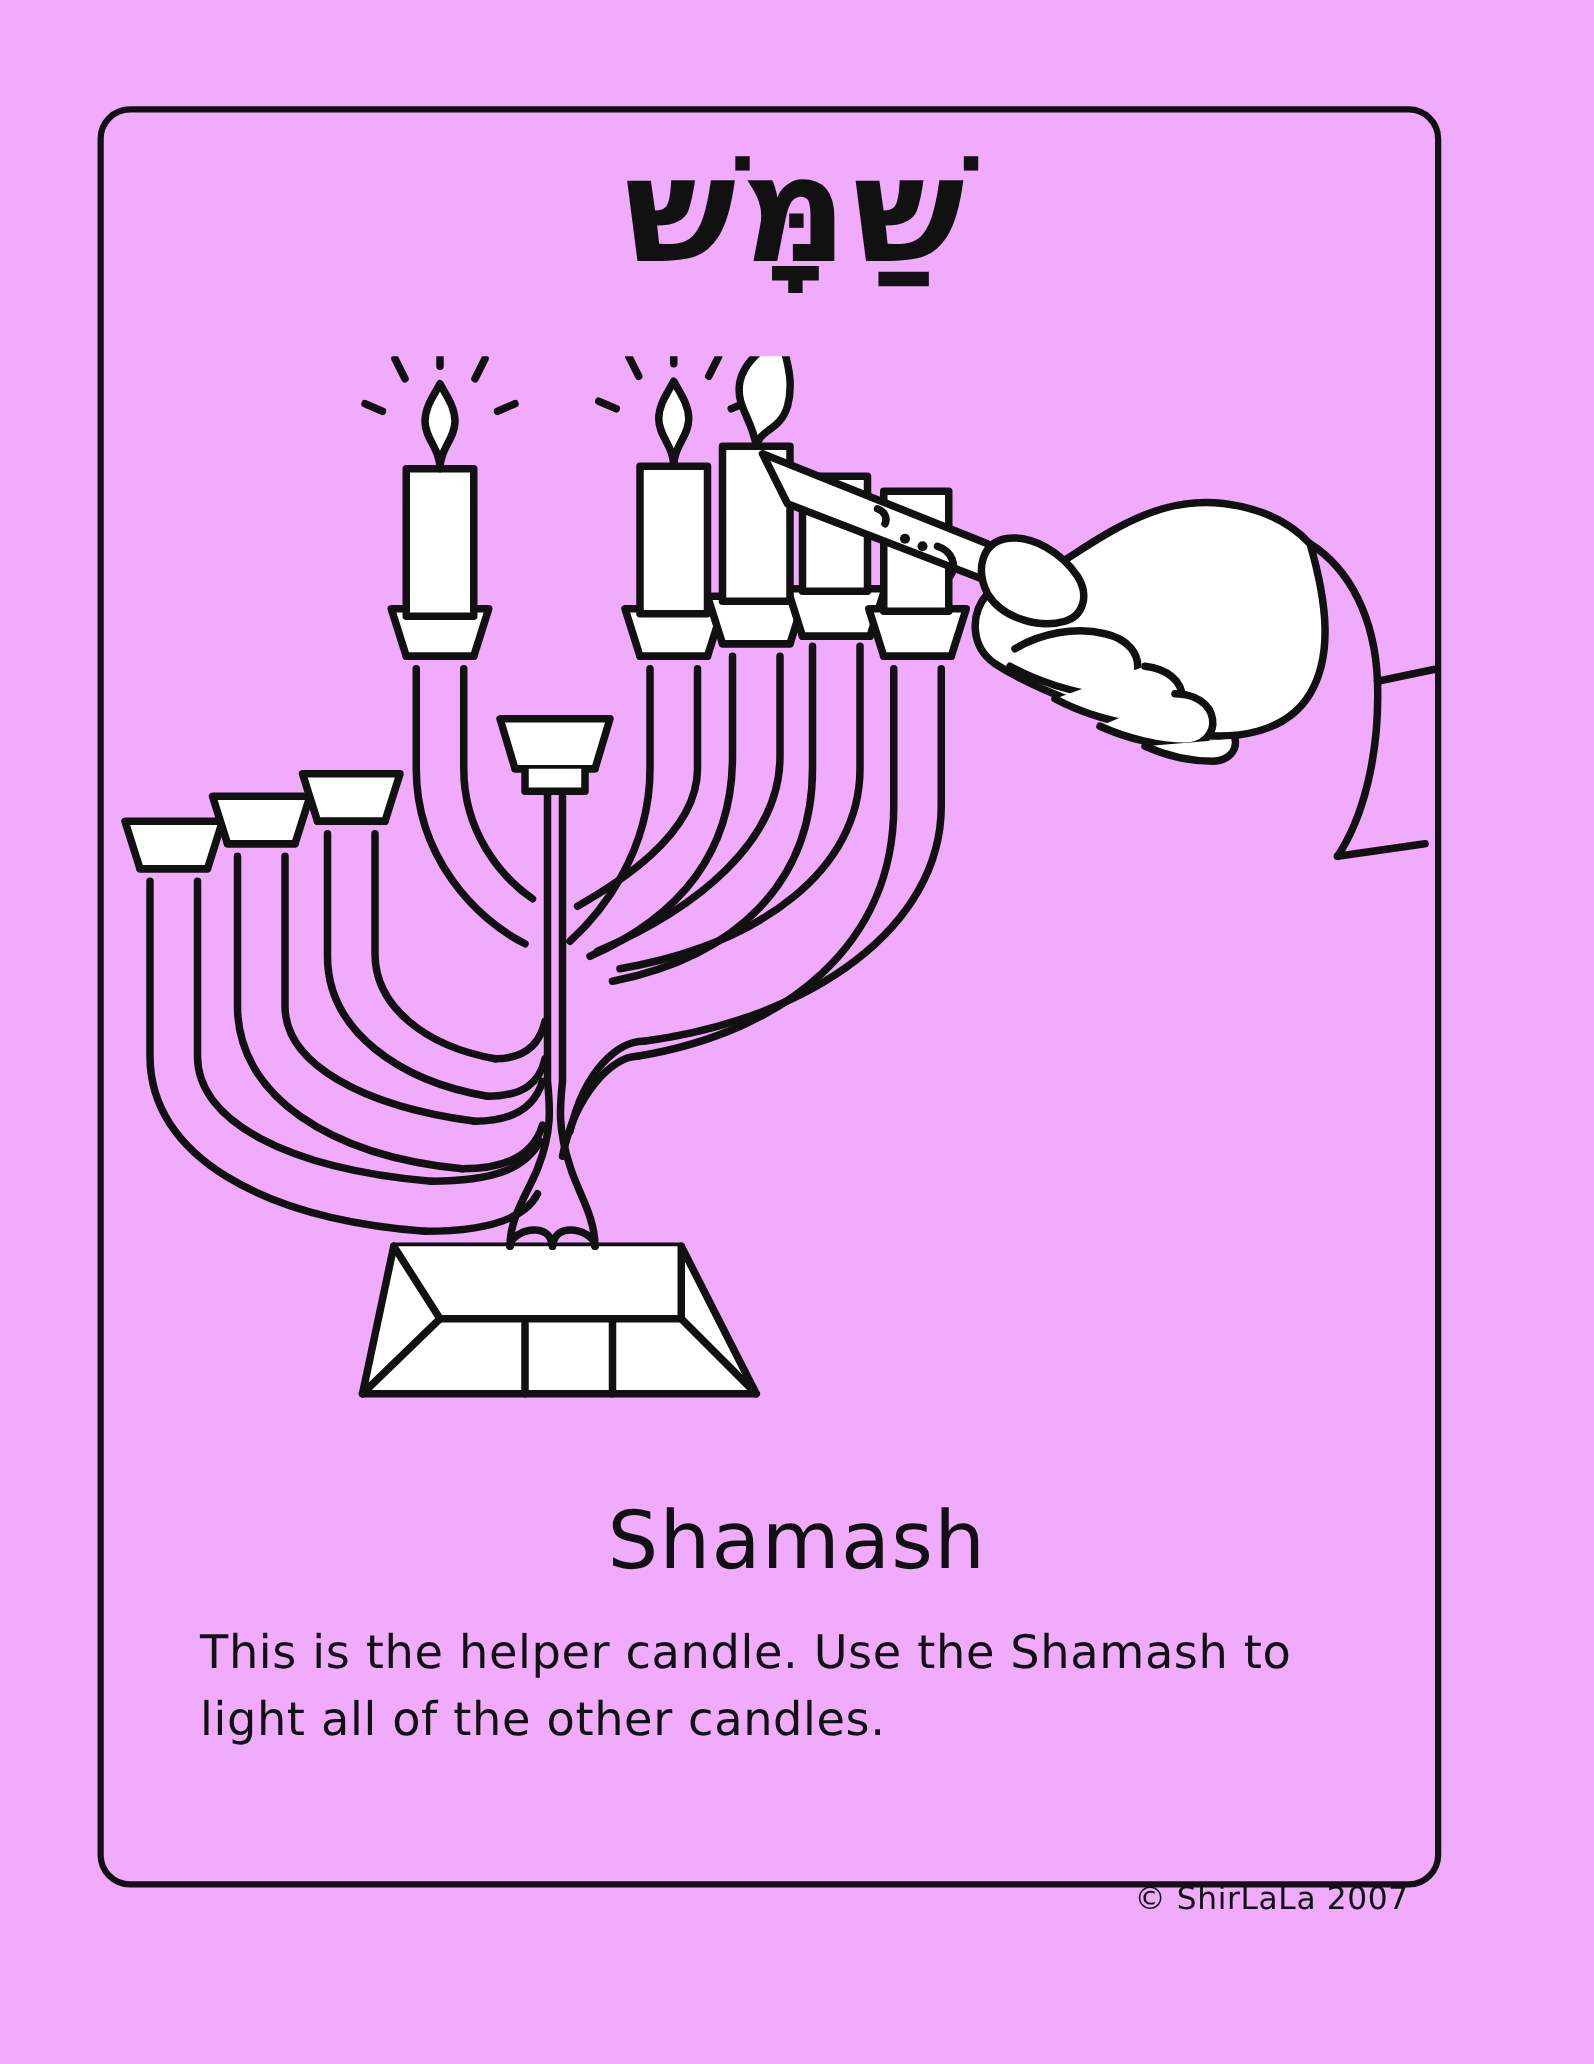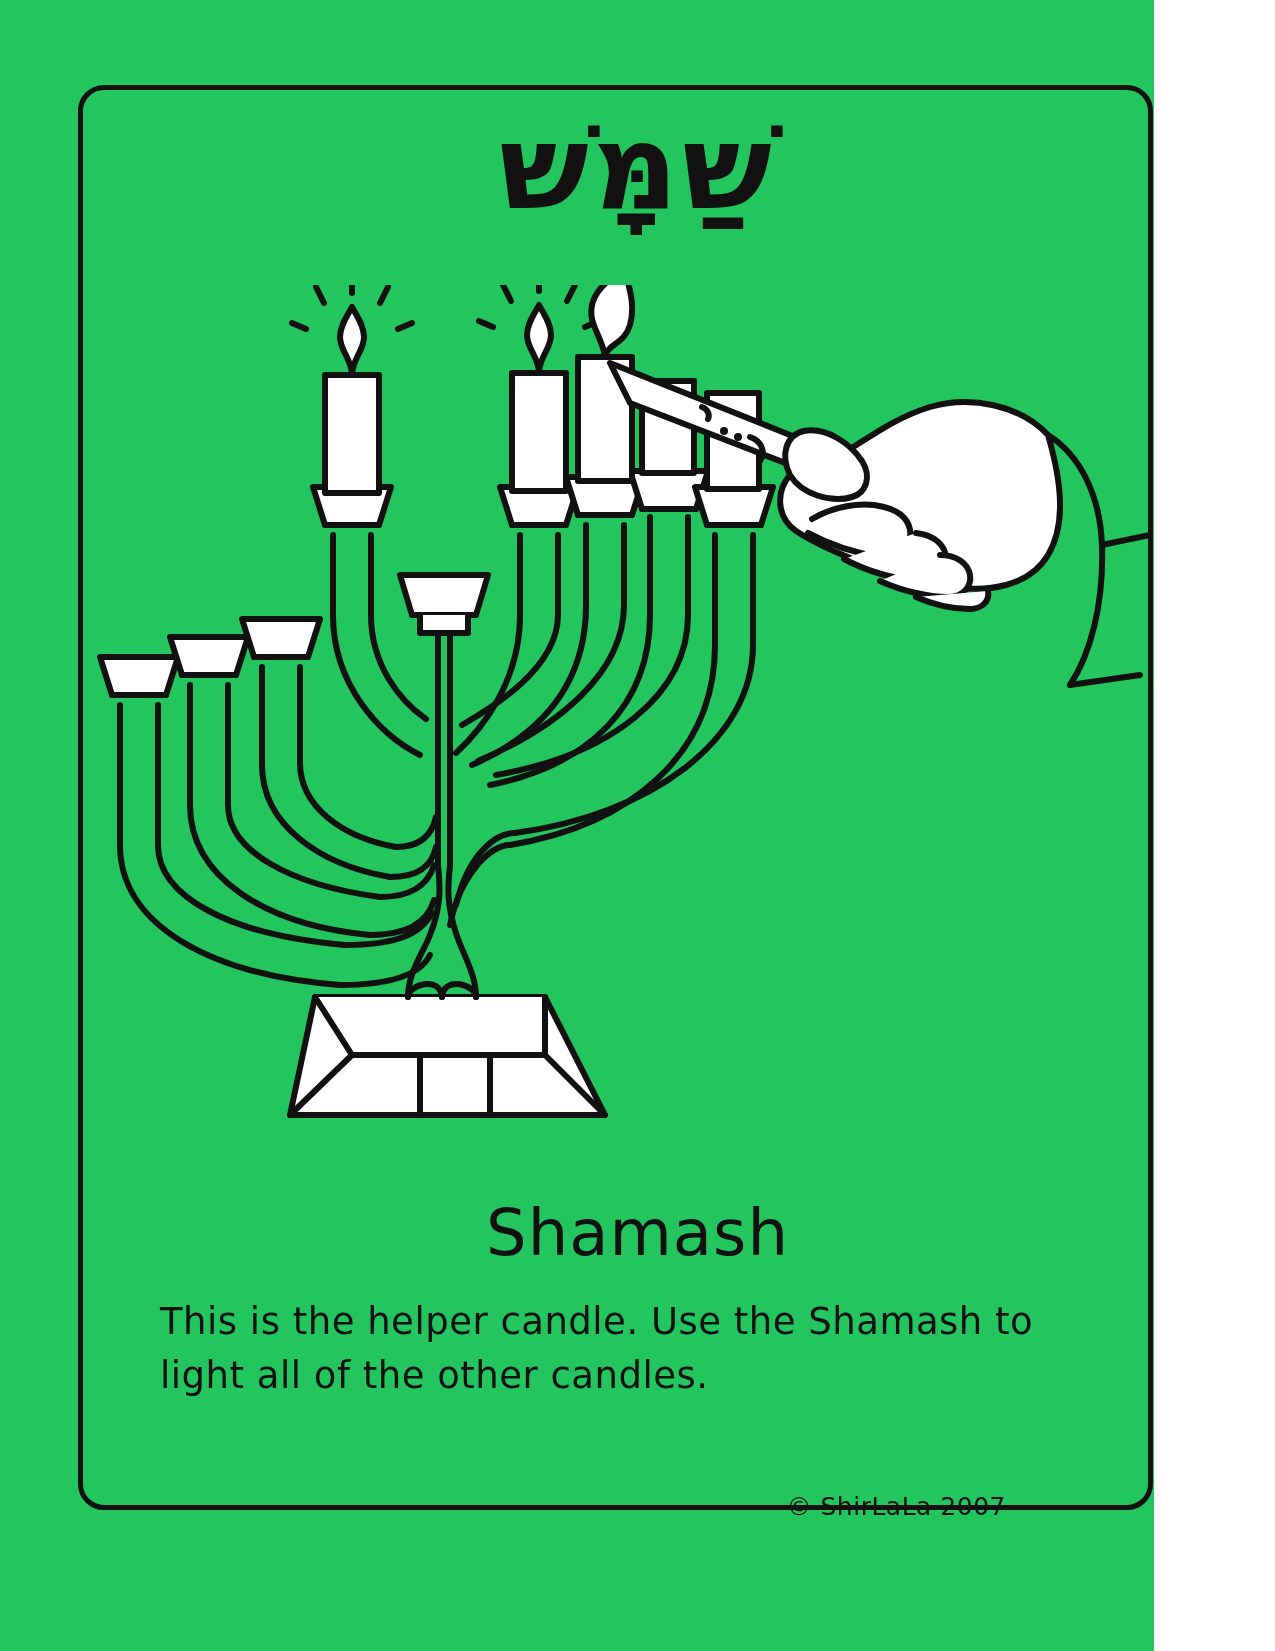--- a/index.html
+++ b/index.html
@@ -10,23 +10,23 @@
   body {
     width: 1275px;
     height: 1651px;
     font-family: "DejaVu Sans", sans-serif;
     overflow: hidden;
     position: relative;
   }
   .page {
     position: absolute;
     left: 0; top: 0;
-    width: 1154px;
+    width: 1275px;
     height: 1651px;
-    background: #22c55e;
+    background: #f0abfc;
   }
   .card-border {
     position: absolute;
     left: 78px;
     top: 85px;
     width: 1075px;
     height: 1425px;
     border: 5px solid #111111;
     border-radius: 26px;
     box-sizing: border-box;
@@ -77,21 +77,21 @@
     text-align: left;
     font-family: "DejaVu Sans", sans-serif;
     font-size: 37px;
     line-height: 1.45;
     color: #111111;
     letter-spacing: 0.5px;
   }
   .copyright {
     position: absolute;
     right: 148px;
-    bottom: 130px;
+    bottom: 118px;
     font-family: "DejaVu Sans", sans-serif;
     font-size: 25px;
     color: #111111;
     letter-spacing: 0.5px;
   }
 </style>
 </head>
 <body>
 
 <div class="page">

